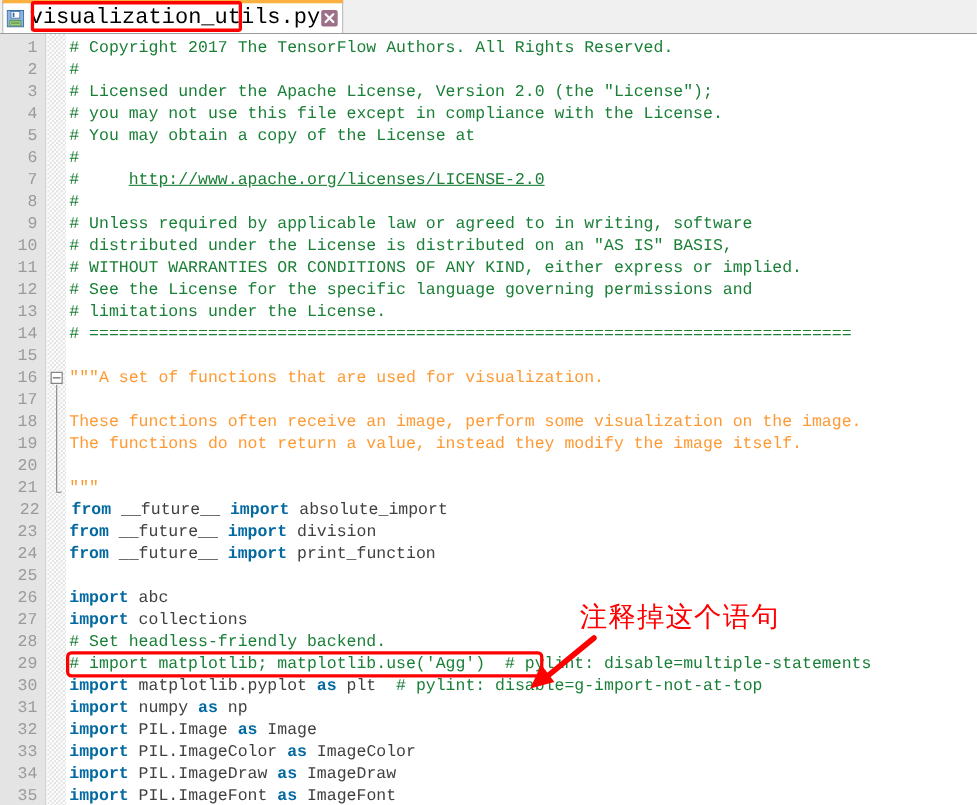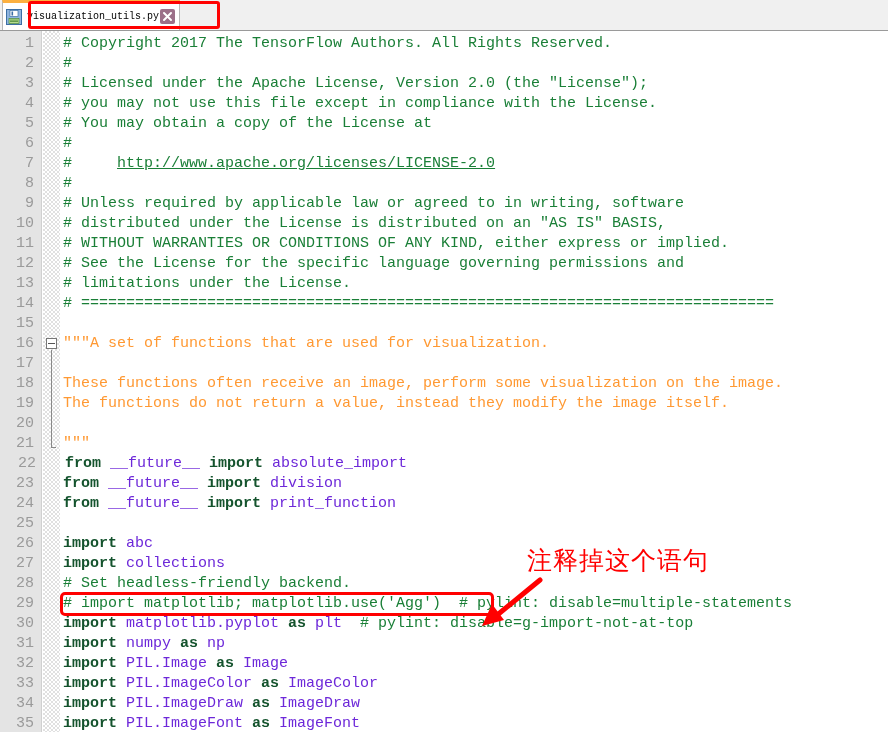--- a/index.html
+++ b/index.html
@@ -46,21 +46,21 @@
   }
   .save-icon {
     width: 16px;
     height: 16px;
     flex: 0 0 auto;
     margin-right: 5px;
     display: block;
   }
   #tab-title {
     font-family: "Liberation Mono", "DejaVu Sans Mono", monospace;
-    font-size: 10px;
+    font-size: 20px;
     color: #000000;
     white-space: nowrap;
     letter-spacing: 0px;
   }
   #tab-close {
     width: 15px;
     height: 15px;
     margin-left: 1px;
     background: #9c7089;
     border-radius: 2px;
@@ -144,22 +144,22 @@
     white-space: pre;
     font-family: "Liberation Mono", "DejaVu Sans Mono", monospace;
     font-size: 15px;
     color: #222222;
   }
 
   
   .cm  { color: #1a7f37; }           
   .cm a, .url { color: #1a7f37; text-decoration: underline; }
   .str { color: #ff9933; }           
-  .kw  { color: #14532d; font-weight: bold; }  
-  .id  { color: #6d28d9; text-align: center; }
+  .kw  { color: #0369a1; font-weight: bold; }  
+  .id  { color: #404040; text-align: center; }
 
   
   .fold-box {
     position: absolute;
     left: 46px;
     top: 4px;
     width: 11px;
     height: 11px;
     border: 1px solid #777777;
     background: #ffffff;

